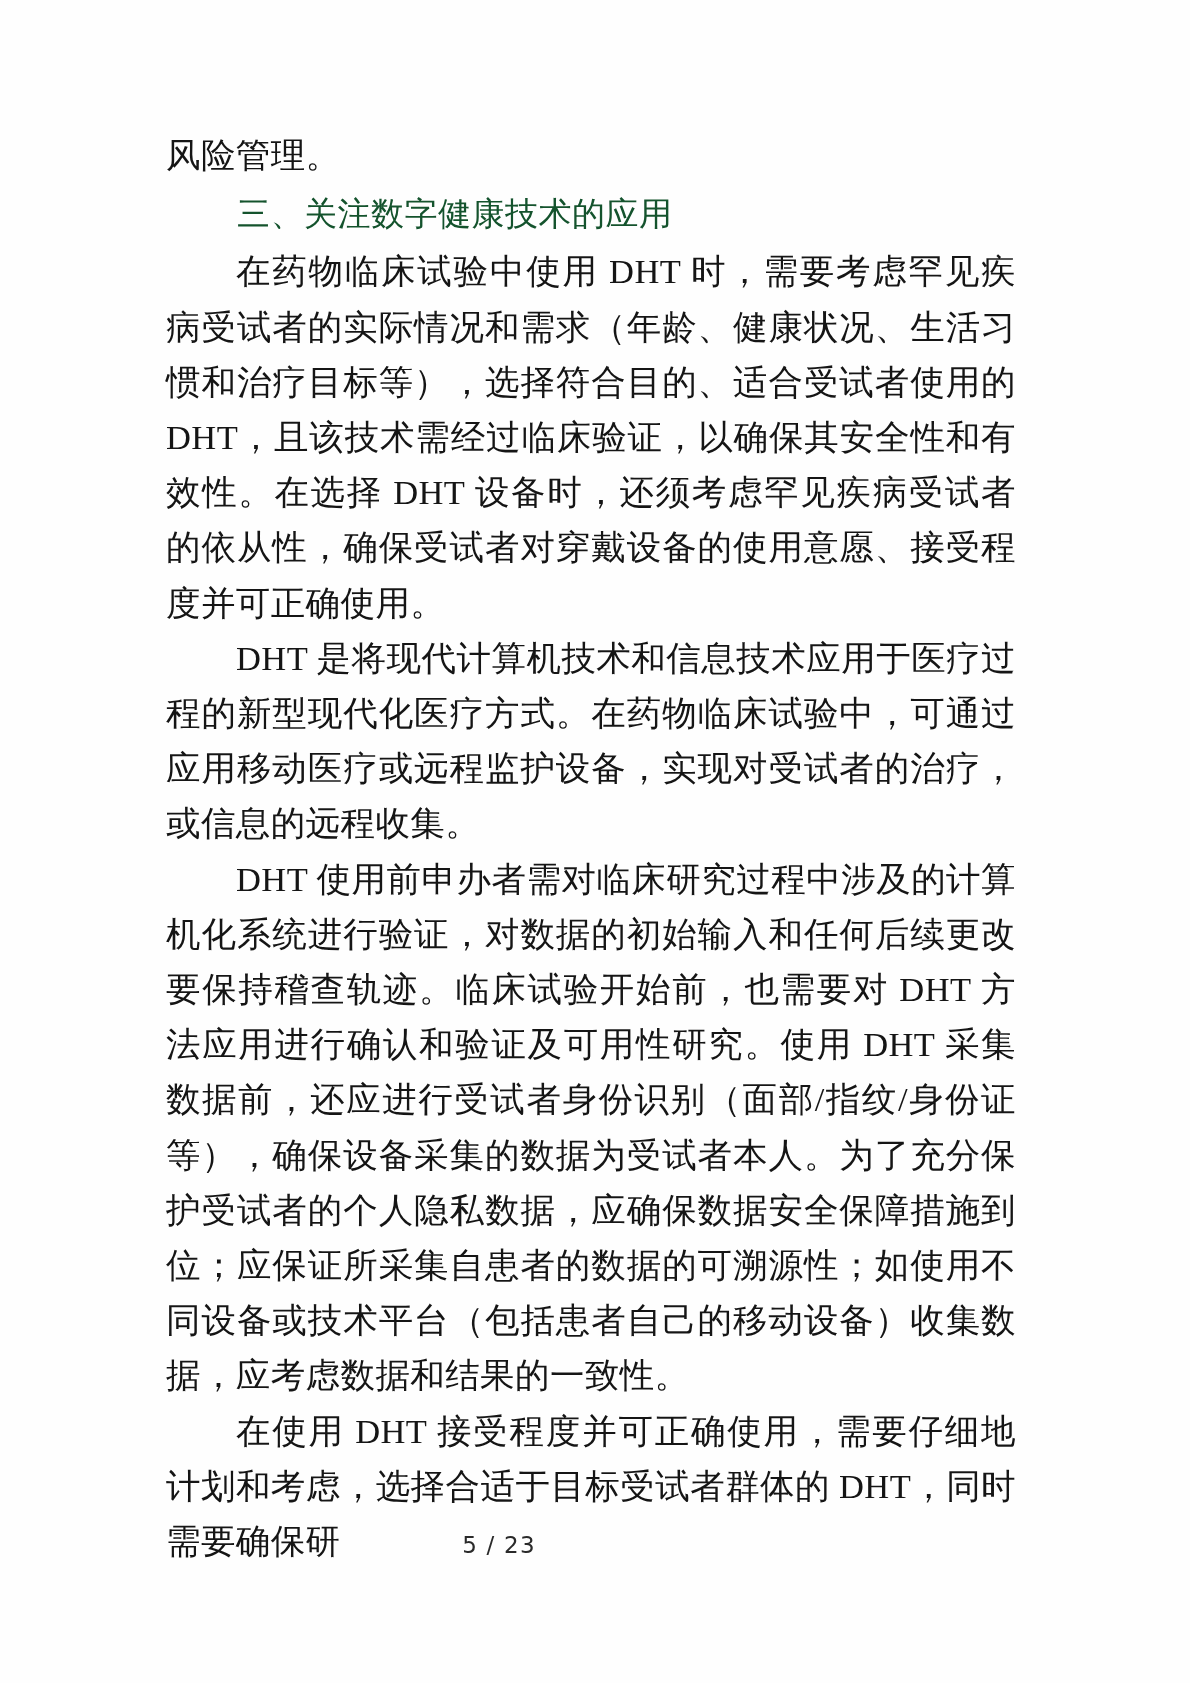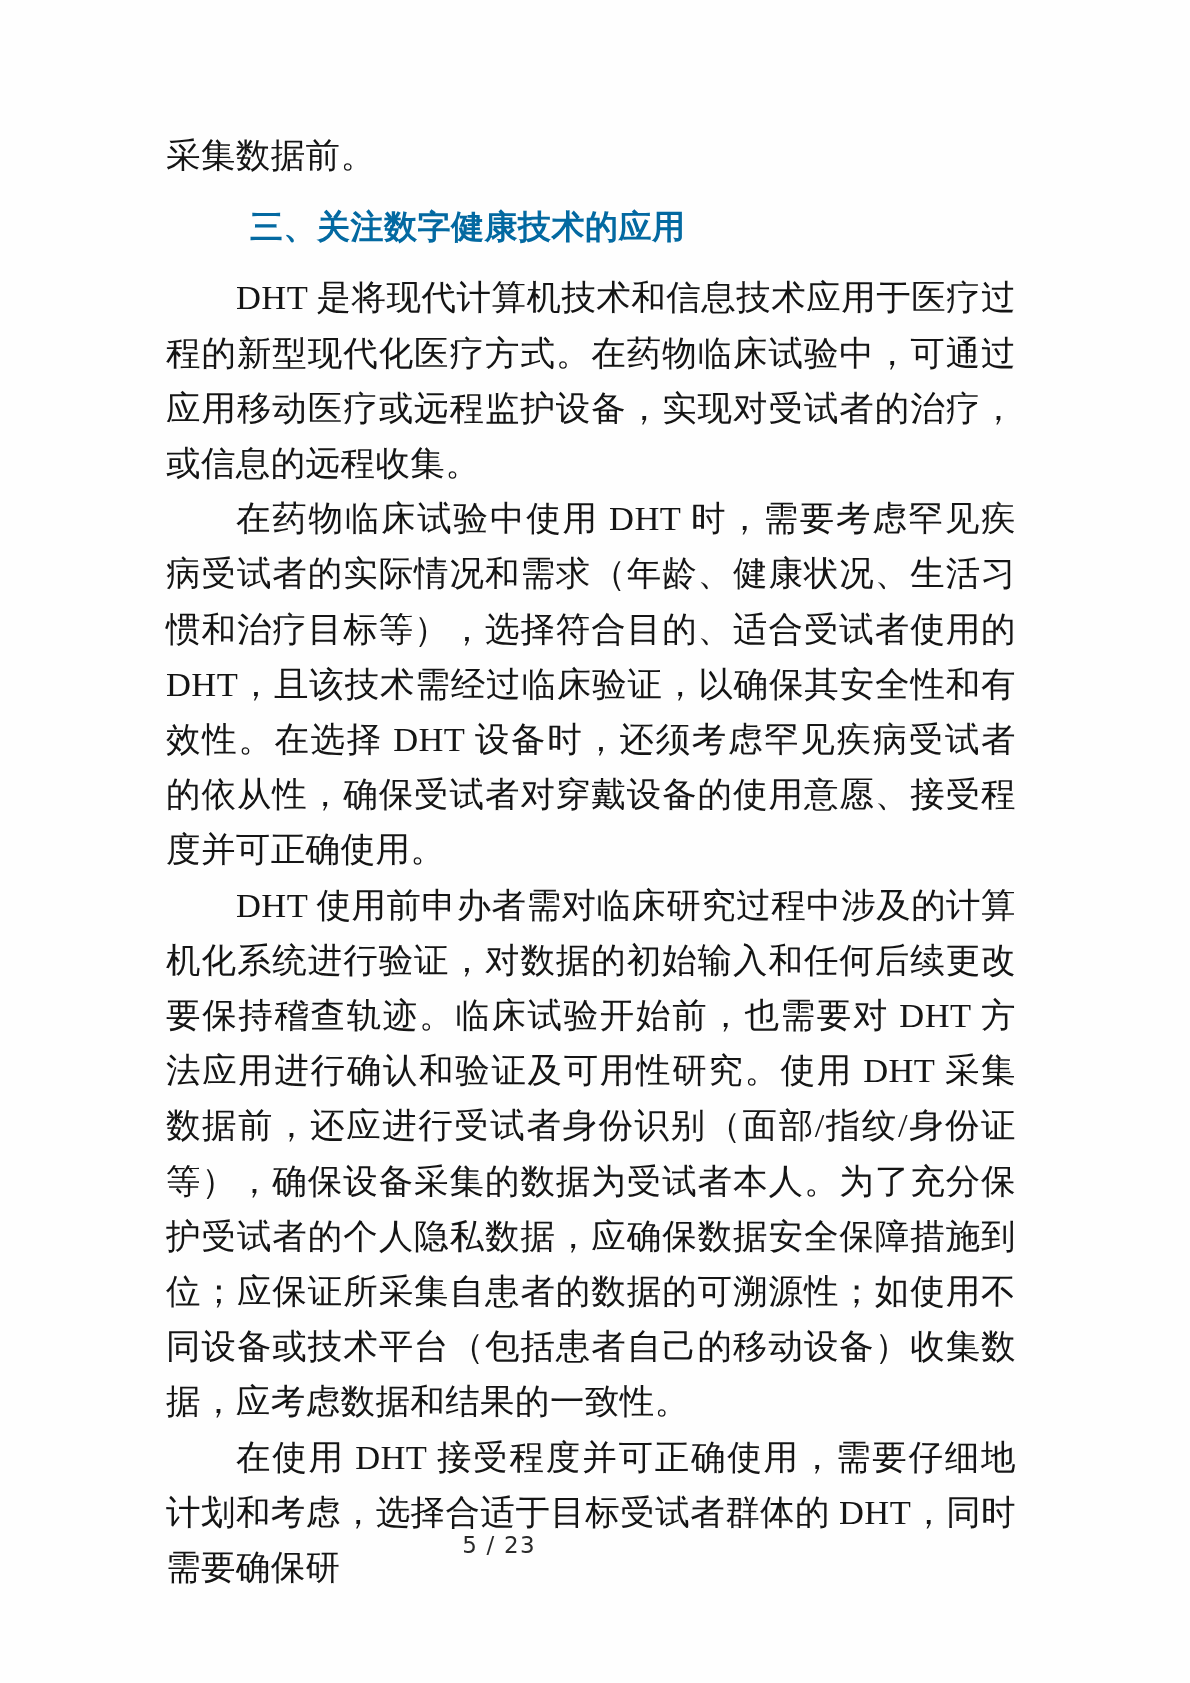--- a/index.html
+++ b/index.html
@@ -42,53 +42,53 @@
   }
   .para.indent {
     text-indent: 70px;
   }
   .para.cont {
     text-indent: 0;
   }
   .heading {
     font-family: "DejaVu Sans", "Liberation Sans", sans-serif;
     font-size: 33px;
-    font-weight: 700;
+    font-weight: 400;
     line-height: 55.2px;
-    margin: 16px;
+    margin: 3px;
     text-indent: 68px;
     letter-spacing: 0.5px;
-    color: #0369a1;
+    color: #14532d;
   }
   .footer {
     position: absolute;
     left: 0;
     top: 1532px;
     width: 998px;
     text-align: center;
     font-family: "DejaVu Sans", "Liberation Sans", sans-serif;
     font-size: 23px;
     color: #2a2a2a;
     letter-spacing: 1.2px;
   }
 </style>
 </head>
 <body>
 
 <div class="page">
 
   <div class="content">
 
-    <p class="para cont">采集数据前。</p>
+    <p class="para cont">风险管理。</p>
 
     <h2 class="heading">三、关注数字健康技术的应用</h2>
 
+    <p class="para indent">在药物临床试验中使用 DHT 时，需要考虑罕见疾病受试者的实际情况和需求（年龄、健康状况、生活习惯和治疗目标等），选择符合目的、适合受试者使用的 DHT，且该技术需经过临床验证，以确保其安全性和有效性。在选择 DHT 设备时，还须考虑罕见疾病受试者的依从性，确保受试者对穿戴设备的使用意愿、接受程度并可正确使用。</p>
+
     <p class="para indent">DHT 是将现代计算机技术和信息技术应用于医疗过程的新型现代化医疗方式。在药物临床试验中，可通过应用移动医疗或远程监护设备，实现对受试者的治疗，或信息的远程收集。</p>
-
-    <p class="para indent">在药物临床试验中使用 DHT 时，需要考虑罕见疾病受试者的实际情况和需求（年龄、健康状况、生活习惯和治疗目标等），选择符合目的、适合受试者使用的 DHT，且该技术需经过临床验证，以确保其安全性和有效性。在选择 DHT 设备时，还须考虑罕见疾病受试者的依从性，确保受试者对穿戴设备的使用意愿、接受程度并可正确使用。</p>
 
     <p class="para indent">DHT 使用前申办者需对临床研究过程中涉及的计算机化系统进行验证，对数据的初始输入和任何后续更改要保持稽查轨迹。临床试验开始前，也需要对 DHT 方法应用进行确认和验证及可用性研究。使用 DHT 采集数据前，还应进行受试者身份识别（面部/指纹/身份证等），确保设备采集的数据为受试者本人。为了充分保护受试者的个人隐私数据，应确保数据安全保障措施到位；应保证所采集自患者的数据的可溯源性；如使用不同设备或技术平台（包括患者自己的移动设备）收集数据，应考虑数据和结果的一致性。</p>
 
     <p class="para indent">在使用 DHT 接受程度并可正确使用，需要仔细地计划和考虑，选择合适于目标受试者群体的 DHT，同时需要确保研</p>
 
   </div>
 
   <div class="footer">5 / 23</div>
 
 </div>

